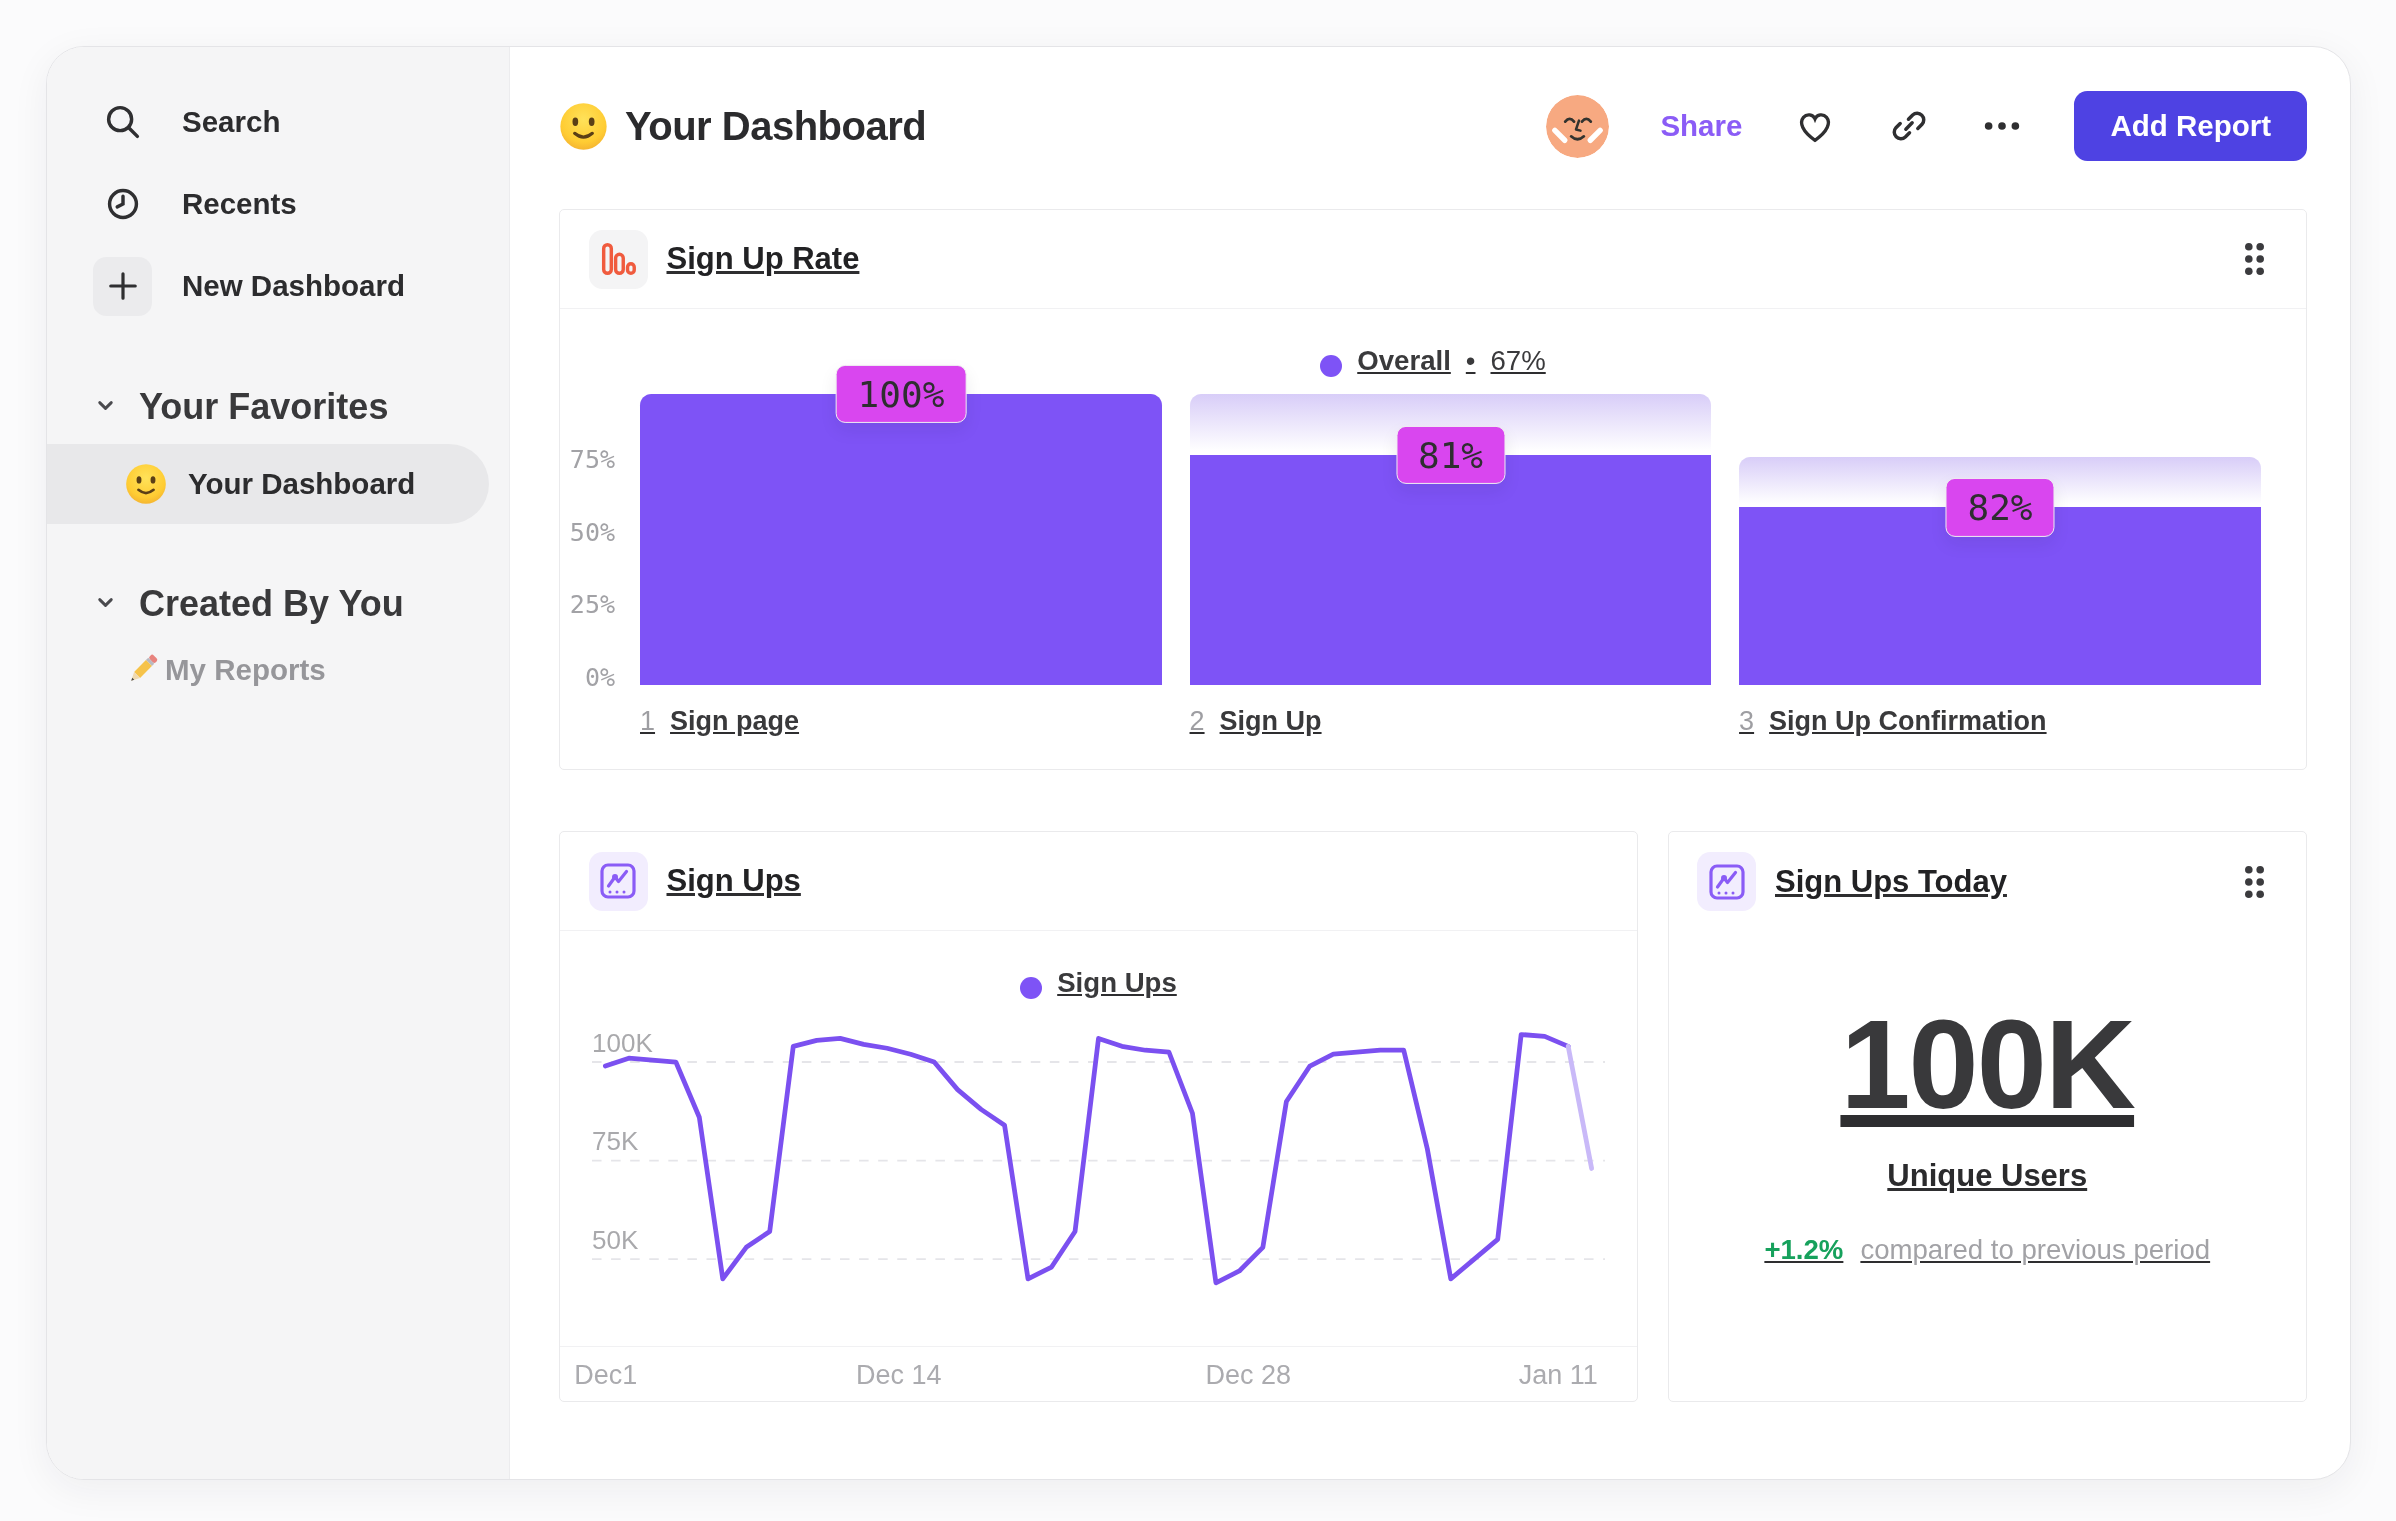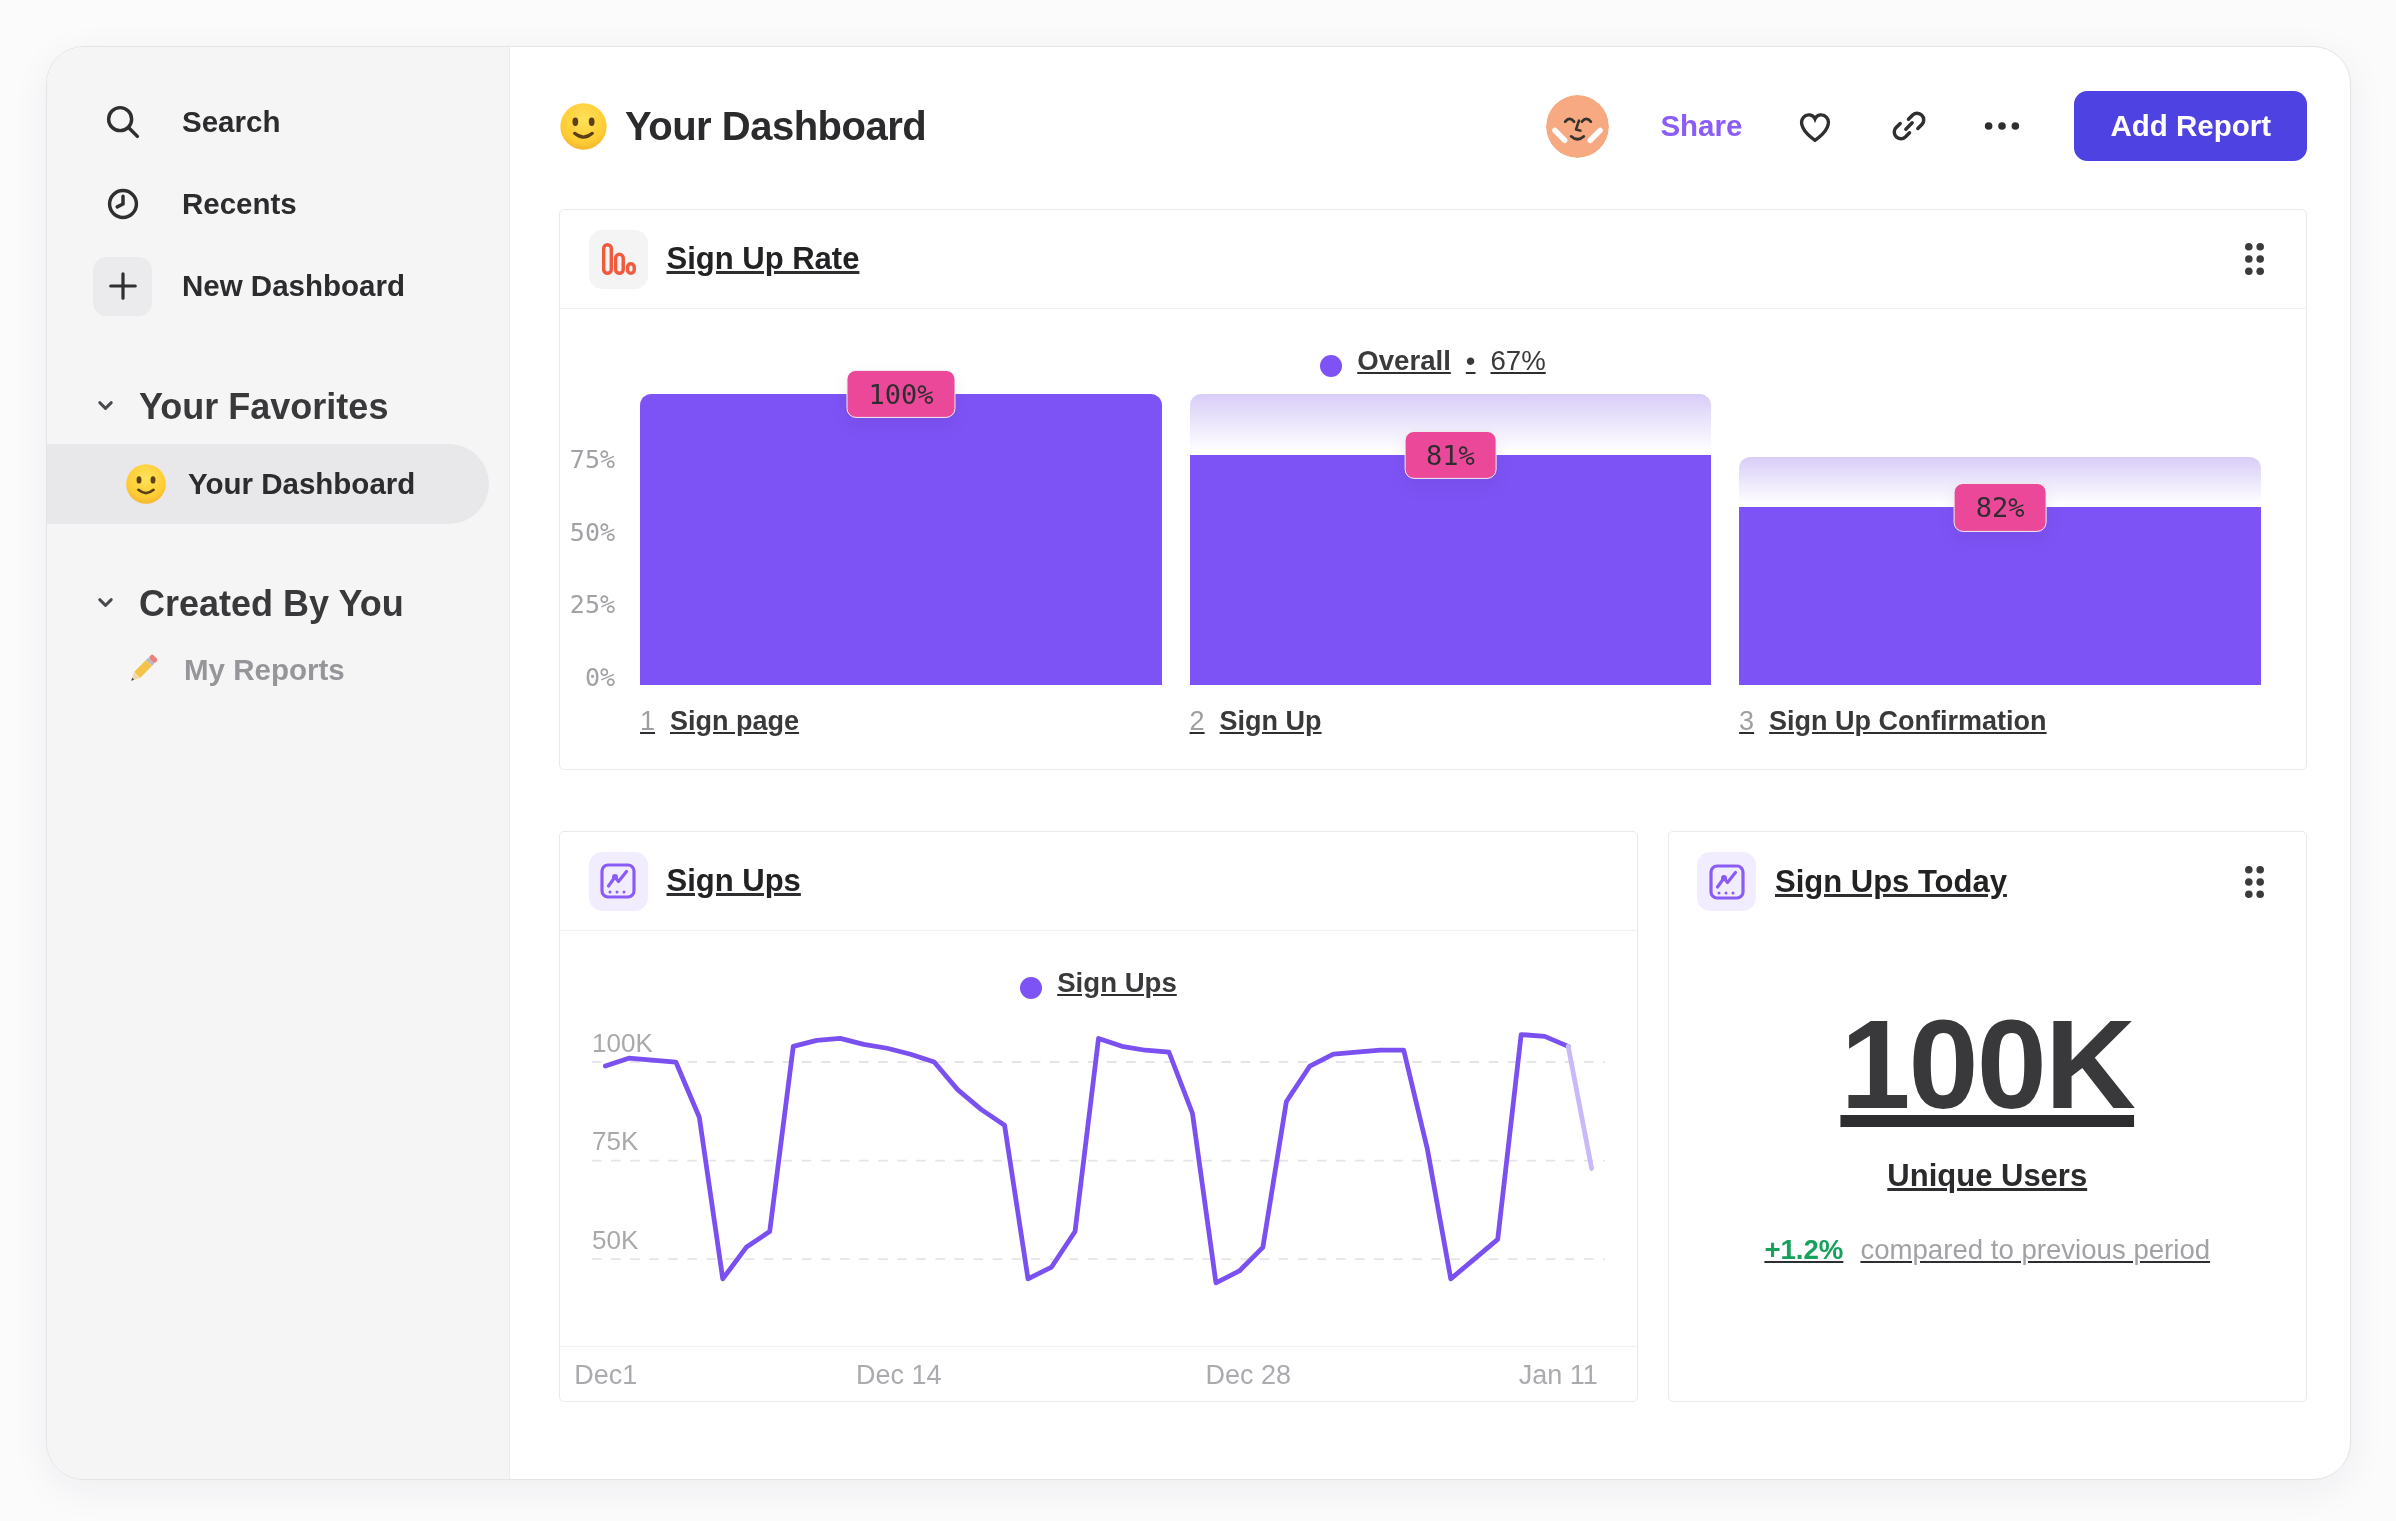--- a/index.html
+++ b/index.html
@@ -17,21 +17,21 @@
   .sidebar { width:463px; background:#F5F5F6; border-right:1.9px solid #ECECEE; padding:34px 0 0 46px; flex-shrink:0; }
   .side-item { display:flex; align-items:center; gap:30px; height:82px; cursor:pointer; }
   .side-item .ic { width:59px; height:59px; display:flex; align-items:center; justify-content:center; }
   .side-item .ic.boxed { background:#EBEBED; border-radius:13.3px; }
   .side-item span.lbl { font-size:29.5px; font-weight:600; color:#2C2C2E; }
   .side-section { display:flex; align-items:center; gap:21px; height:53px; margin-top:53px; cursor:pointer; }
   .side-section .sec-lbl { font-size:36px; font-weight:700; color:#39393B; }
   .side-pill { margin-left:-46px; margin-top:11.4px; width:442px; height:80px; background:#E8E8EA;
     border-radius:0 40px 40px 0; display:flex; align-items:center; gap:21px; padding-left:78px; cursor:pointer; }
   .side-pill .lbl { font-size:29.5px; font-weight:600; color:#2C2C2E; }
-  .side-sub { display:flex; align-items:center; gap:19px; height:53px; margin-top:13.3px; margin-left:30px; cursor:pointer; }
+  .side-sub { display:flex; align-items:center; height:53px; margin-top:13.3px; margin-left:30px; cursor:pointer; }
   .side-sub .lbl { font-size:29.5px; font-weight:600; color:#96969A; }
   .emoji { width:42px; height:42px; display:inline-block; }
 
   
   .main { flex:1; padding:42px 43px 0 49px; display:flex; flex-direction:column; min-width:0; }
   .page-head { display:flex; align-items:center; height:74px; margin-bottom:46px; }
   .page-title-wrap { display:flex; align-items:center; gap:17px; }
   .page-title { font-size:40px; font-weight:700; color:#2B2B2D; letter-spacing:-0.5px; }
   .head-right { margin-left:auto; display:flex; align-items:center; gap:51px; }
   .avatar { width:63px; height:63px; border-radius:50%; overflow:hidden; cursor:pointer; }
@@ -57,22 +57,22 @@
 
   .funnel-wrap { display:flex; margin-top:17px; padding-right:45px; }
   .funnel-yticks { width:80px; position:relative; height:291px; flex-shrink:0; }
   .fytick { position:absolute; right:25px; transform:translateY(-76%); font-family:"DejaVu Sans Mono", monospace; font-size:25px; color:#A2A2A6; }
   .funnel-bars { flex:1; display:flex; gap:27.6px; height:291px; }
   .fcol { flex:1; position:relative; }
   .fgrad { position:absolute; left:0; right:0; border-radius:11.4px 11.4px 0 0;
     background:linear-gradient(180deg, var(--fadeTop,#D8CDF8) 0%, rgba(255,255,255,.92) 94%, rgba(255,255,255,.5) 100%); }
   .fsolid { position:absolute; left:0; right:0; bottom:0; background:var(--purple,#7E53F6); }
   .fsolid.frounded { border-radius:11.4px 11.4px 0 0; }
-  .ftip { position:absolute; left:50%; transform:translate(-50%,-50%); background:#ec4899; border:1.9px solid #EFEFF1;
-    border-radius:9.5px; padding:7.6px 21px; font-family:"DejaVu Sans Mono", monospace; font-size:27px; color:#2E2E30;
+  .ftip { position:absolute; left:50%; transform:translate(-50%,-50%); background:#d946ef; border:1.9px solid #EFEFF1;
+    border-radius:9.5px; padding:7.6px 21px; font-family:"DejaVu Sans Mono", monospace; font-size:36px; color:#2E2E30;
     box-shadow:0 7.6px 17px rgba(25,25,50,.08); white-space:nowrap; z-index:2; }
   .funnel-labels { display:flex; gap:27.6px; margin:15px 45px 0 80px; height:42px; }
   .flab { flex:1; display:flex; align-items:center; gap:15px; }
   .fnum { font-size:27px; color:#9E9EA2; }
   .fname { font-size:27px; font-weight:600; color:#39393B; }
 
   
   .row2 { display:flex; gap:29.5px; margin-top:61px; }
   .card-line { width:1079px; flex-shrink:0; display:flex; flex-direction:column; }
   .card-stat { flex:1; display:flex; flex-direction:column; }

